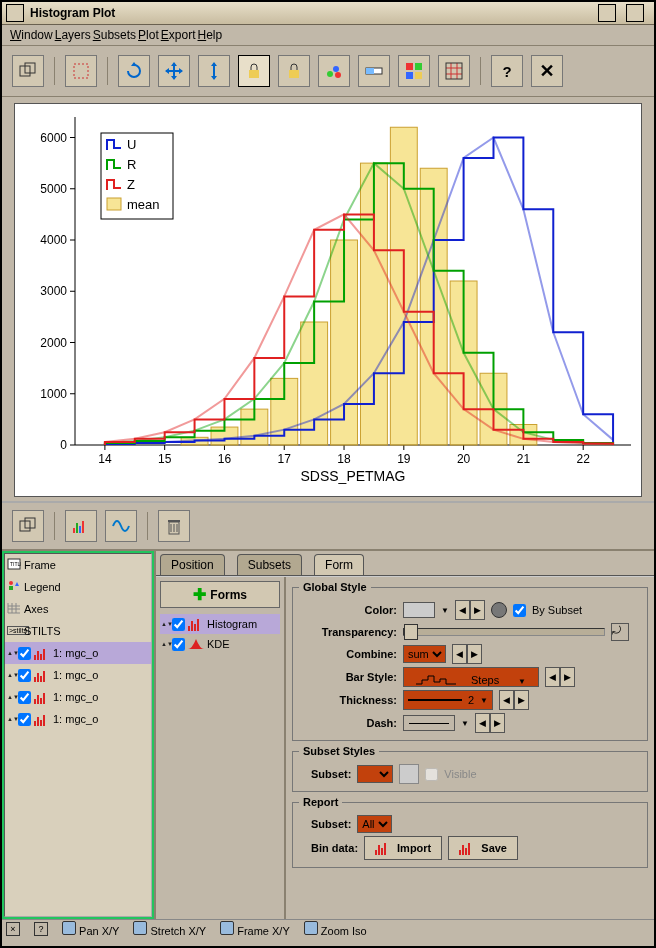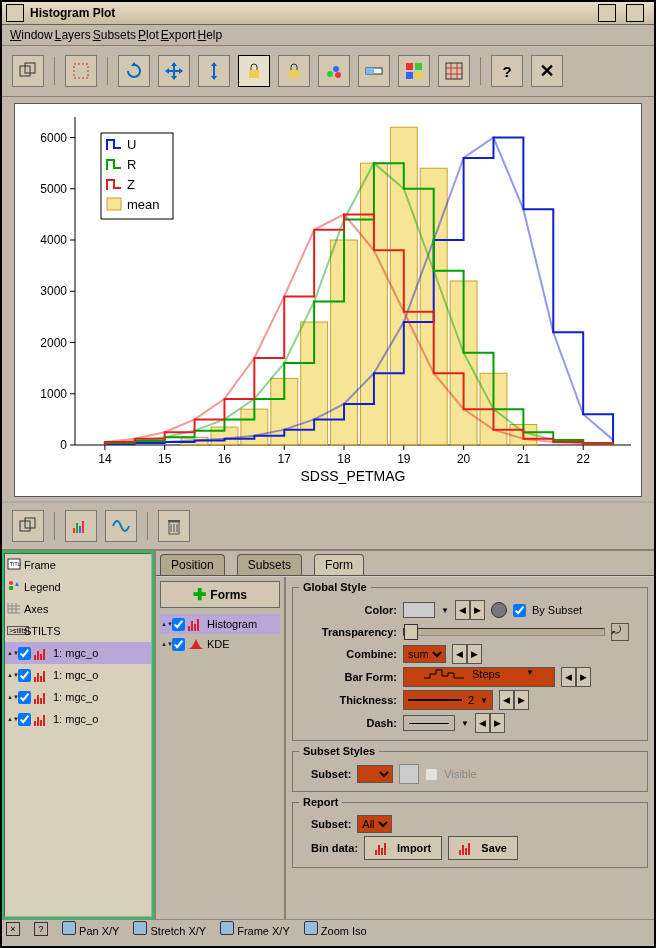--- a/index.html
+++ b/index.html
@@ -391,22 +391,22 @@
             </div>
             <div class="prop-row">
               <span class="lbl">Combine:</span>
               <select class="combo"><option>sum</option></select>
               <div class="spin-btns">
                   <div class="sb">◀</div>
                   <div class="sb">▶</div>
                 </div>
             </div>
             <div class="prop-row">
-              <span class="lbl">Bar Form:</span>
-              <div class="combo" style="width:110px;display:flex;align-items:flex-start;padding:0 20px;gap:8px">
+              <span class="lbl">Bar Style:</span>
+              <div class="combo" style="width:110px;display:flex;align-items:flex-end;padding:0 12px;gap:15px">
                 <svg width="40" height="12">
                     <path d="M0 10 h6 v-4 h6 v-4 h6 v6 h6 v-3 h6 v5 h10" fill="none" stroke="#000"></path>
                   </svg>
                 <span>Steps</span>
                   <span style="margin-left:auto;font-size:8px">▼</span>
               </div>
               <div class="spin-btns">
                   <div class="sb">◀</div>
                   <div class="sb">▶</div>
                 </div>

